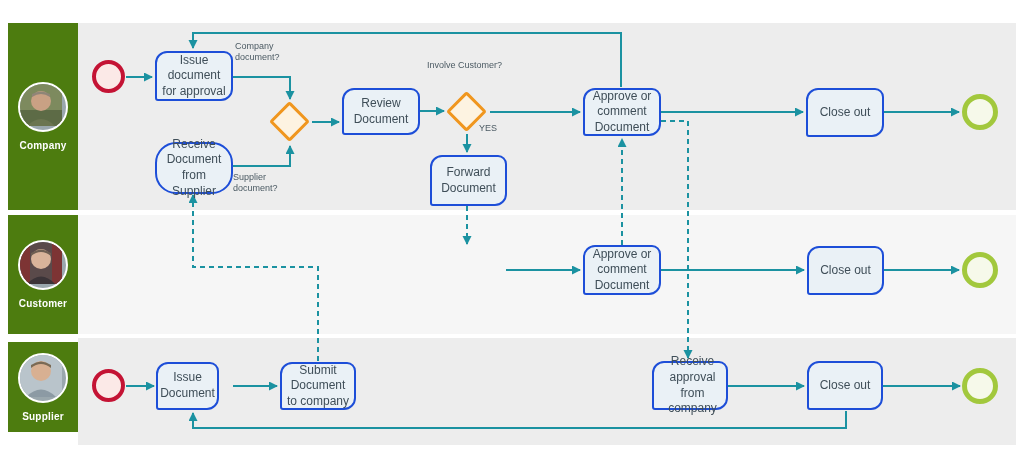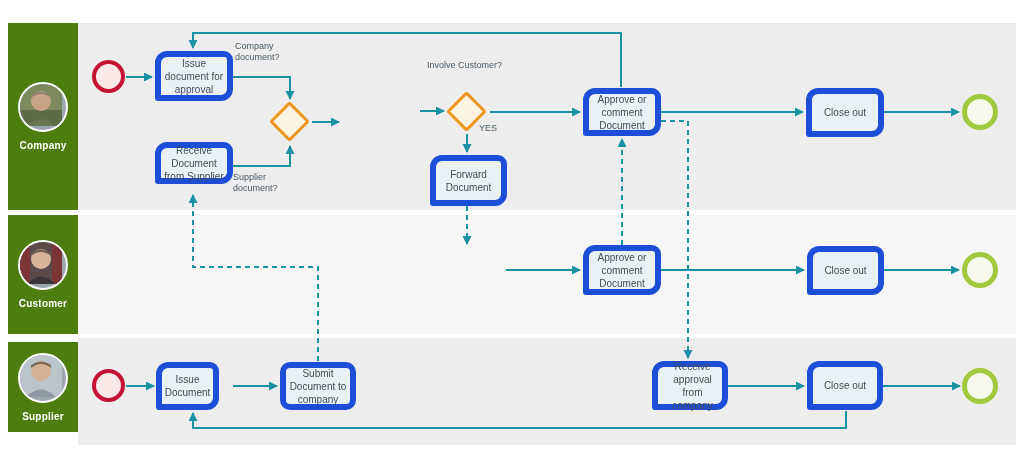--- a/index.html
+++ b/index.html
@@ -15,23 +15,23 @@
   .bg-gray{background:#ededed;}
   .bg-light{background:#f6f6f6;}
   .lane-label{color:#ffffff;font-size:10px;font-weight:bold;letter-spacing:.2px;}
   .avatar{
     width:46px;height:46px;border-radius:50%;border:2px solid #ffffff;overflow:hidden;
     background:#9aa7ad;flex:0 0 auto;
   }
   .avatar svg{display:block;}
   .task{
     position:absolute;box-sizing:border-box;
-    background:#eaf1f6;border:6px solid #1d4ed8;border-radius:12px 9px 12px 3px;
+    background:#eaf1f6;border:2px solid #1d4ed8;border-radius:12px 9px 12px 3px;
     display:flex;align-items:center;justify-content:center;text-align:center;
-    font-size:10px;line-height:1.3;color:#3f4e58;padding:2px 3px;
+    font-size:12px;line-height:1.3;color:#3f4e58;padding:2px 3px;
   }
   .gateway{
     position:absolute;width:29px;height:29px;box-sizing:border-box;
     background:#fdf3e1;border:3px solid #f0961e;transform:rotate(45deg);border-radius:3px;
   }
   .event{position:absolute;box-sizing:border-box;border-radius:50%;}
   .event.start{width:33px;height:33px;border:4px solid #c41334;background:#fbe9e7;}
   .event.end{width:36px;height:36px;border:5px solid #a2c83d;background:#f6f9ea;}
   .note{
     position:absolute;font-size:9px;line-height:1.25;text-align:left;color:#4b5a63;
@@ -127,22 +127,25 @@
   <div class="event end" style="left:962px;top:252px;"></div>
   <div class="event start" style="left:92px;top:369px;"></div>
   <div class="event end" style="left:962px;top:368px;"></div>
 
   <div class="gateway" style="left:275px;top:107px;"></div>
   <div class="gateway" style="left:452px;top:97px;"></div>
 
   <div class="task" style="left:155px;top:51px;width:78px;height:50px;">
       <span>Issue document for approval</span>
     </div>
-  <div class="task" style="left:155px;top:142px;width:78px;height:42px;">
+  <div class="task" style="left:155px;top:142px;width:78px;height:52px;border-radius:21px;">
       <span>Receive Document from Supplier</span>
+    </div>
+  <div class="task" style="left:342px;top:88px;width:78px;height:47px;">
+      <span>Review Document</span>
     </div>
   <div class="task" style="left:430px;top:155px;width:77px;height:51px;">
       <span>Forward Document</span>
     </div>
   <div class="task" style="left:583px;top:88px;width:78px;height:48px;">
       <span>Approve or comment Document</span>
     </div>
   <div class="task" style="left:806px;top:88px;width:78px;height:49px;">
       <span>Close out</span>
     </div>
@@ -150,21 +153,21 @@
   <div class="task" style="left:583px;top:245px;width:78px;height:50px;">
       <span>Approve or comment Document</span>
     </div>
   <div class="task" style="left:807px;top:246px;width:77px;height:49px;">
       <span>Close out</span>
     </div>
 
   <div class="task" style="left:156px;top:362px;width:63px;height:48px;">
       <span>Issue Document</span>
     </div>
-  <div class="task" style="left:280px;top:362px;width:76px;height:48px;border-radius:10px;">
+  <div class="task" style="left:280px;top:362px;width:76px;height:48px;">
       <span>Submit Document to company</span>
     </div>
   <div class="task" style="left:652px;top:361px;width:76px;height:49px;padding-left:8px;">
       <span>Receive approval from company</span>
     </div>
   <div class="task" style="left:807px;top:361px;width:76px;height:49px;">
       <span>Close out</span>
     </div>
 
   <div class="note" style="left:235px;top:41px;width:80px;">Company document?</div>

